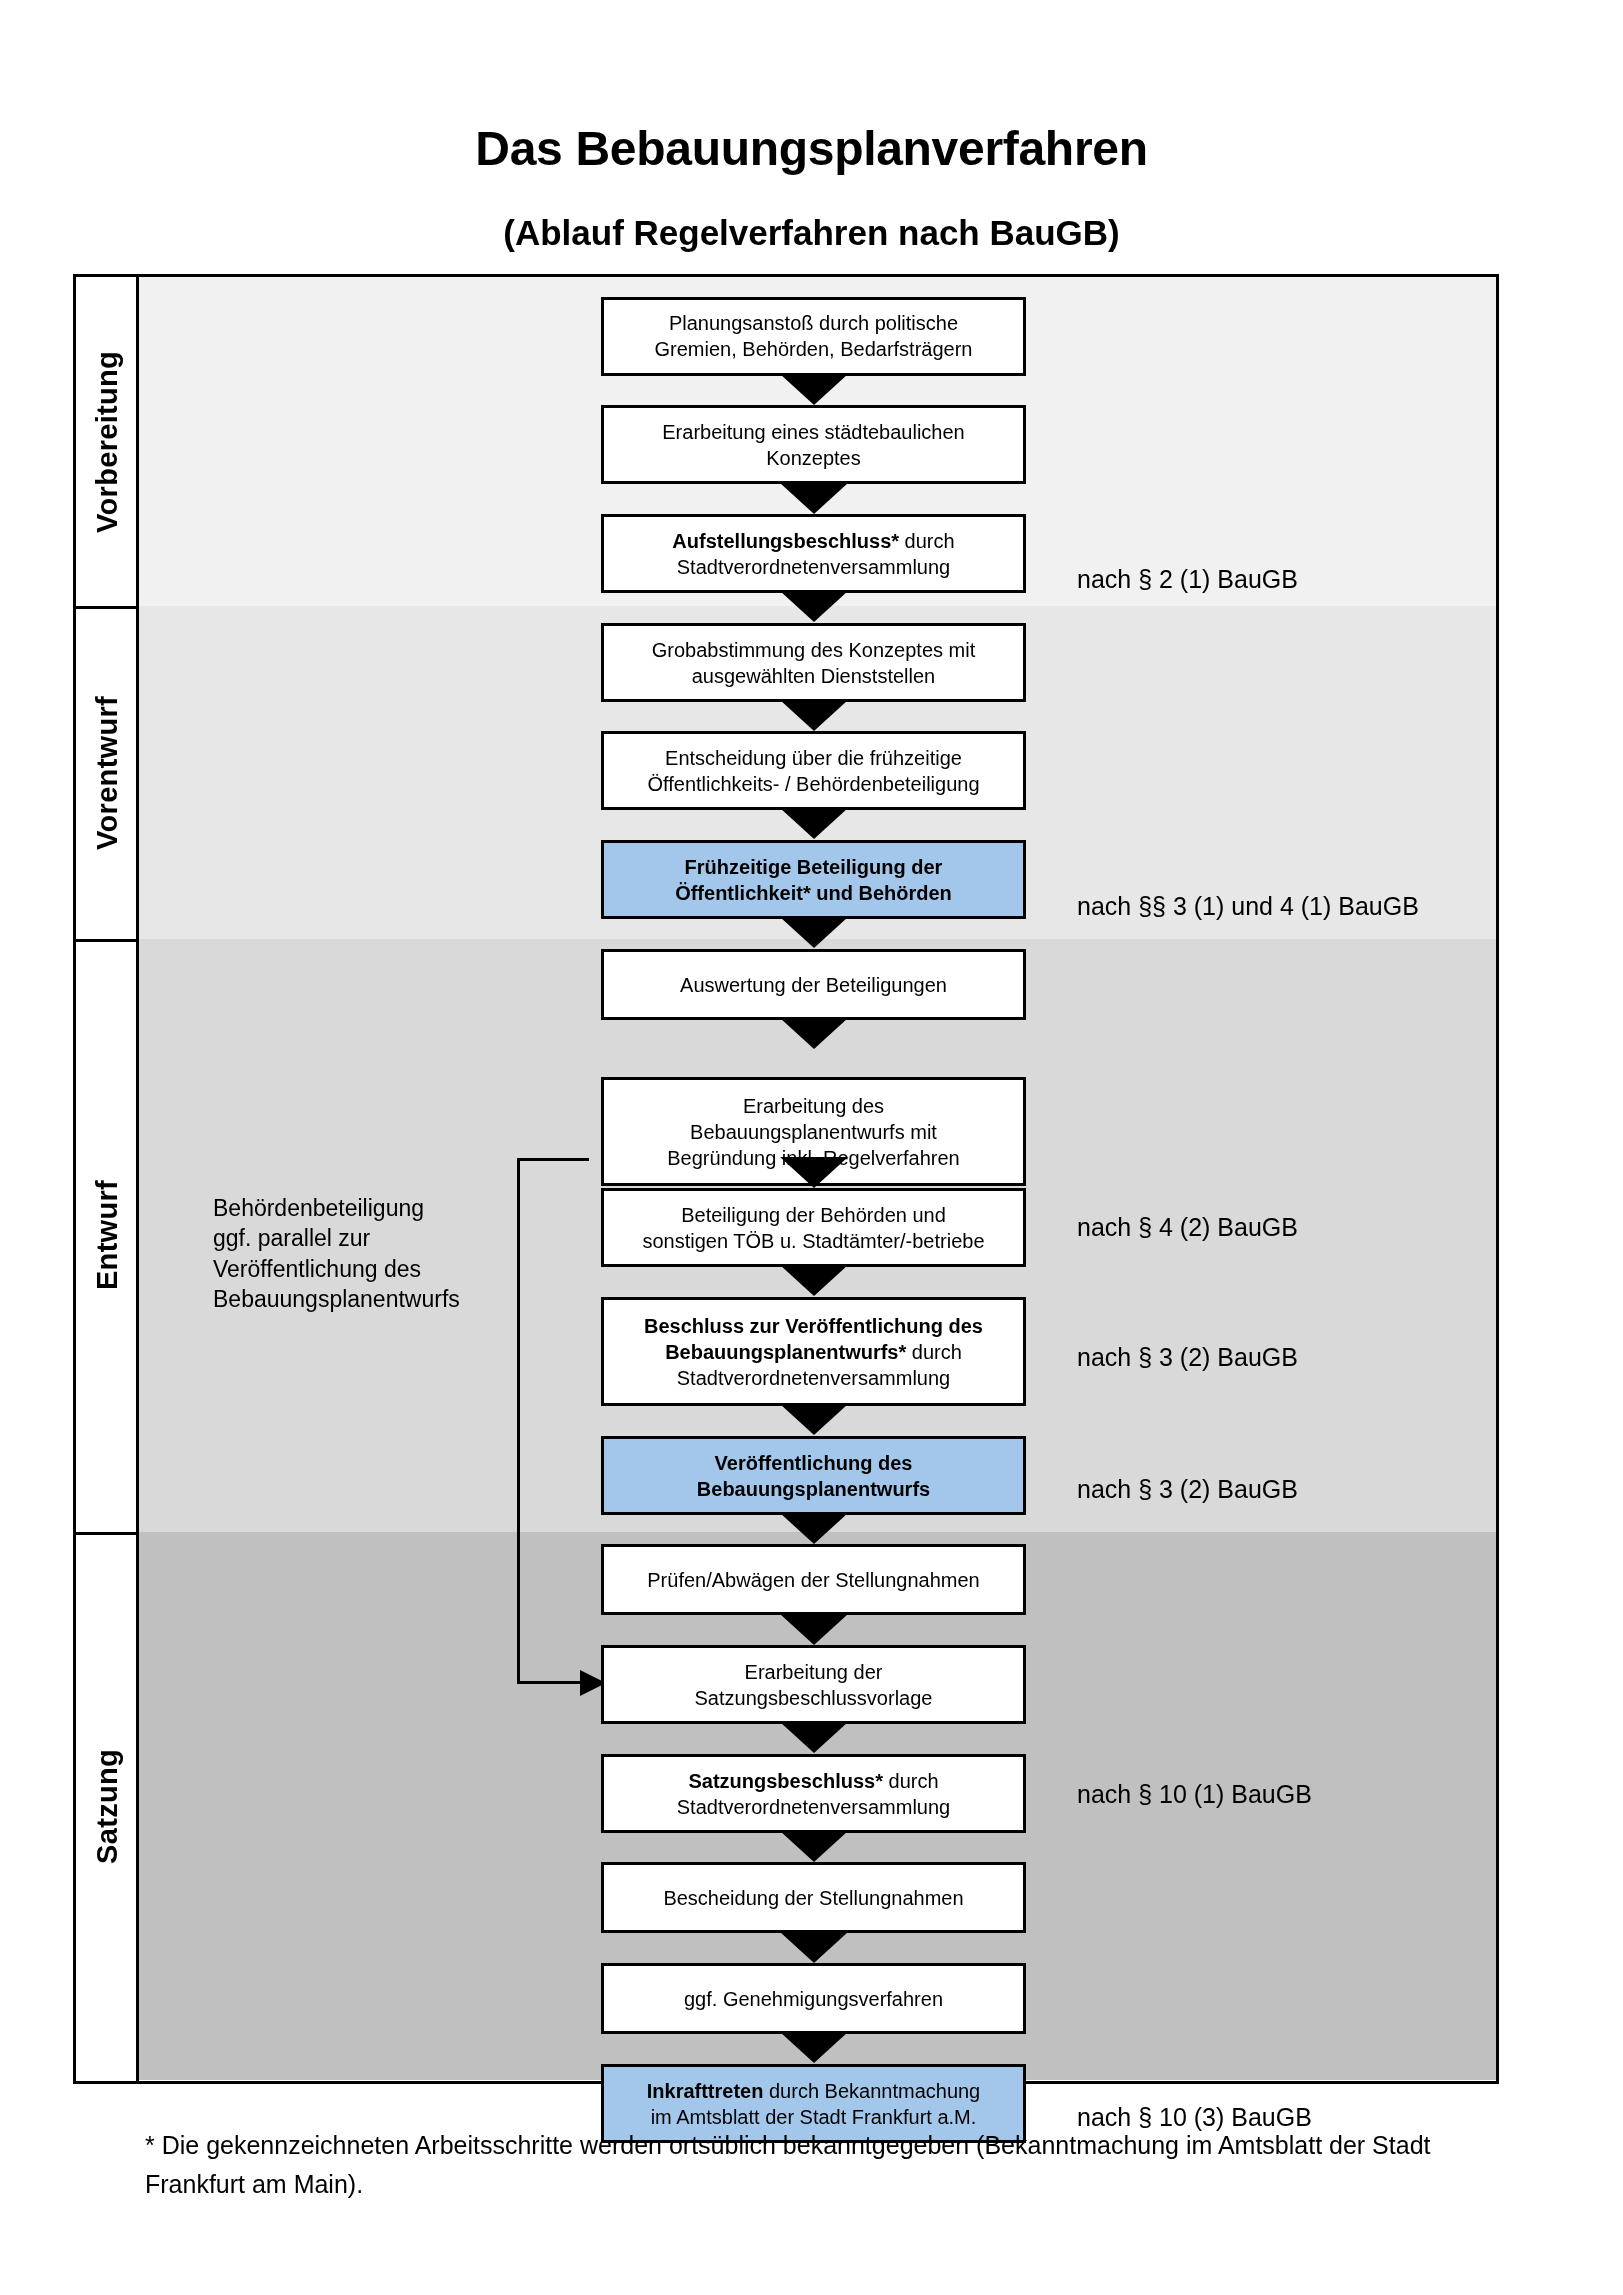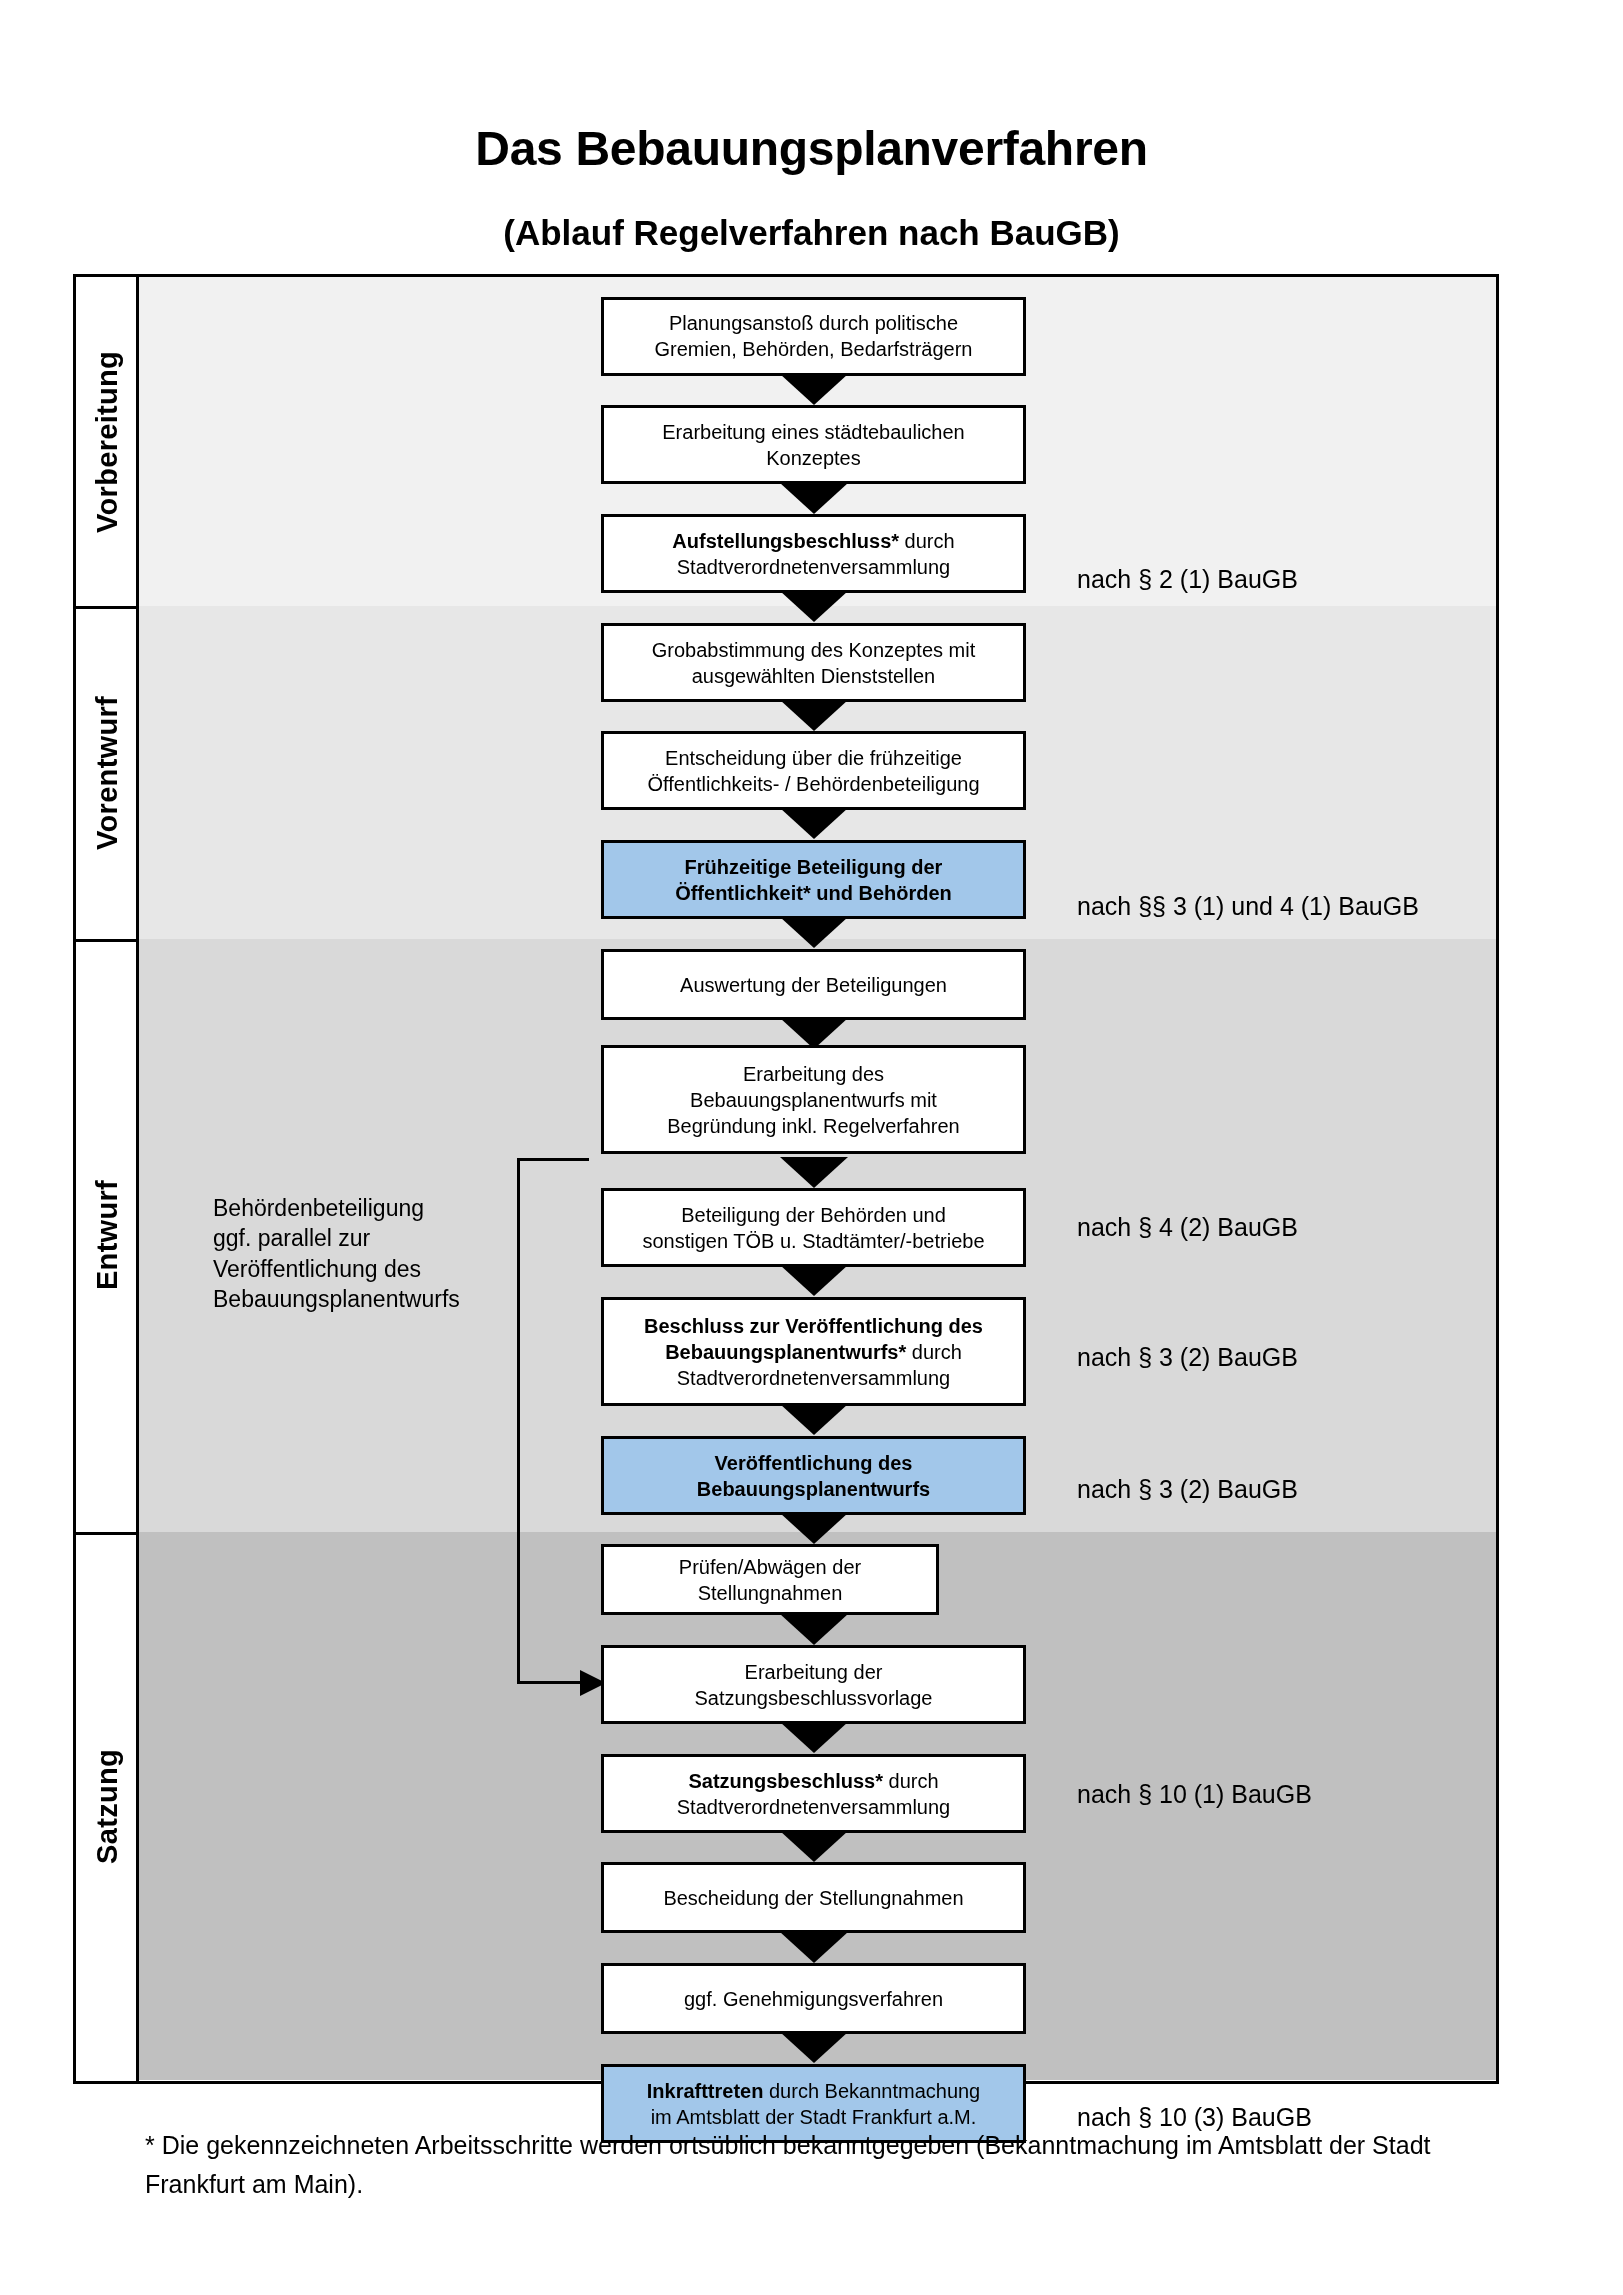--- a/index.html
+++ b/index.html
@@ -195,21 +195,21 @@
     </div>
     <div class="arrow" style="left:704px;top:640px;"></div>
 
     <div class="box" style="left:525px;top:672px;width:425px;height:71px;">
       <div>
           <span class="ln">Auswertung der Beteiligungen</span>
         </div>
     </div>
     <div class="arrow" style="left:704px;top:741px;"></div>
 
-    <div class="box" style="left:525px;top:768px;width:425px;height:109px;">
+    <div class="box" style="left:525px;top:800px;width:425px;height:109px;">
       <div>
         <span class="ln">Erarbeitung des</span>
         <span class="ln">Bebauungsplanentwurfs mit</span>
         <span class="ln">Begründung inkl. Regelverfahren</span>
       </div>
     </div>
     <div class="arrow" style="left:704px;top:880px;"></div>
 
     <div class="box" style="left:525px;top:911px;width:425px;height:79px;">
       <div>
@@ -228,21 +228,21 @@
     <div class="arrow" style="left:704px;top:1127px;"></div>
 
     <div class="box blue" style="left:525px;top:1159px;width:425px;height:79px;">
       <div>
         <span class="ln"><b>Veröffentlichung des</b></span>
         <span class="ln"><b>Bebauungsplanentwurfs</b></span>
       </div>
     </div>
     <div class="arrow" style="left:704px;top:1236px;"></div>
 
-    <div class="box" style="left:525px;top:1267px;width:338px;height:71px;">
+    <div class="box" style="left:525px;top:1267px;width:425px;height:71px;">
       <div>
           <span class="ln">Prüfen/Abwägen der Stellungnahmen</span>
         </div>
     </div>
     <div class="arrow" style="left:704px;top:1337px;"></div>
 
     <div class="box" style="left:525px;top:1368px;width:425px;height:79px;">
       <div>
         <span class="ln">Erarbeitung der</span>
         <span class="ln">Satzungsbeschlussvorlage</span>

